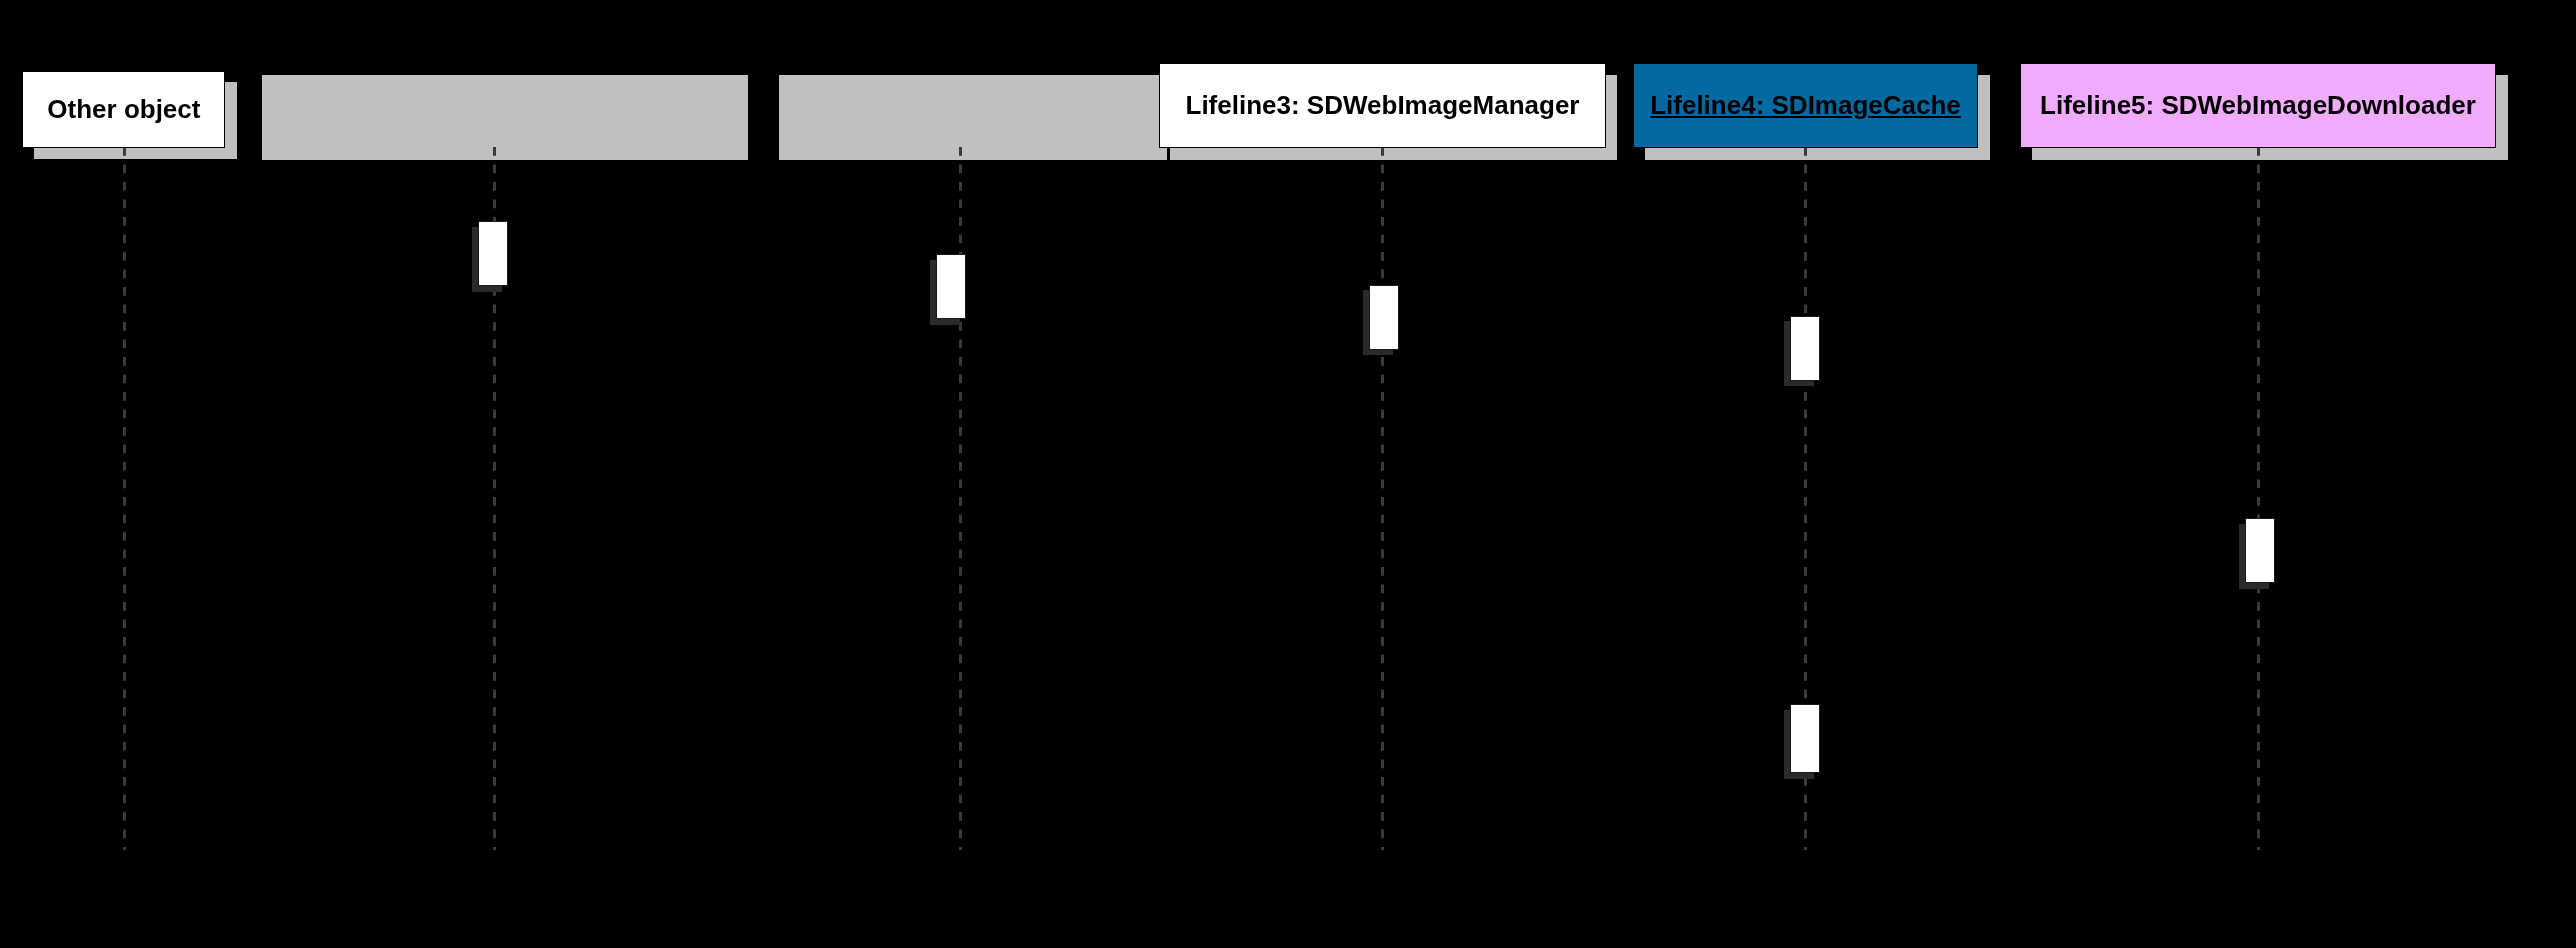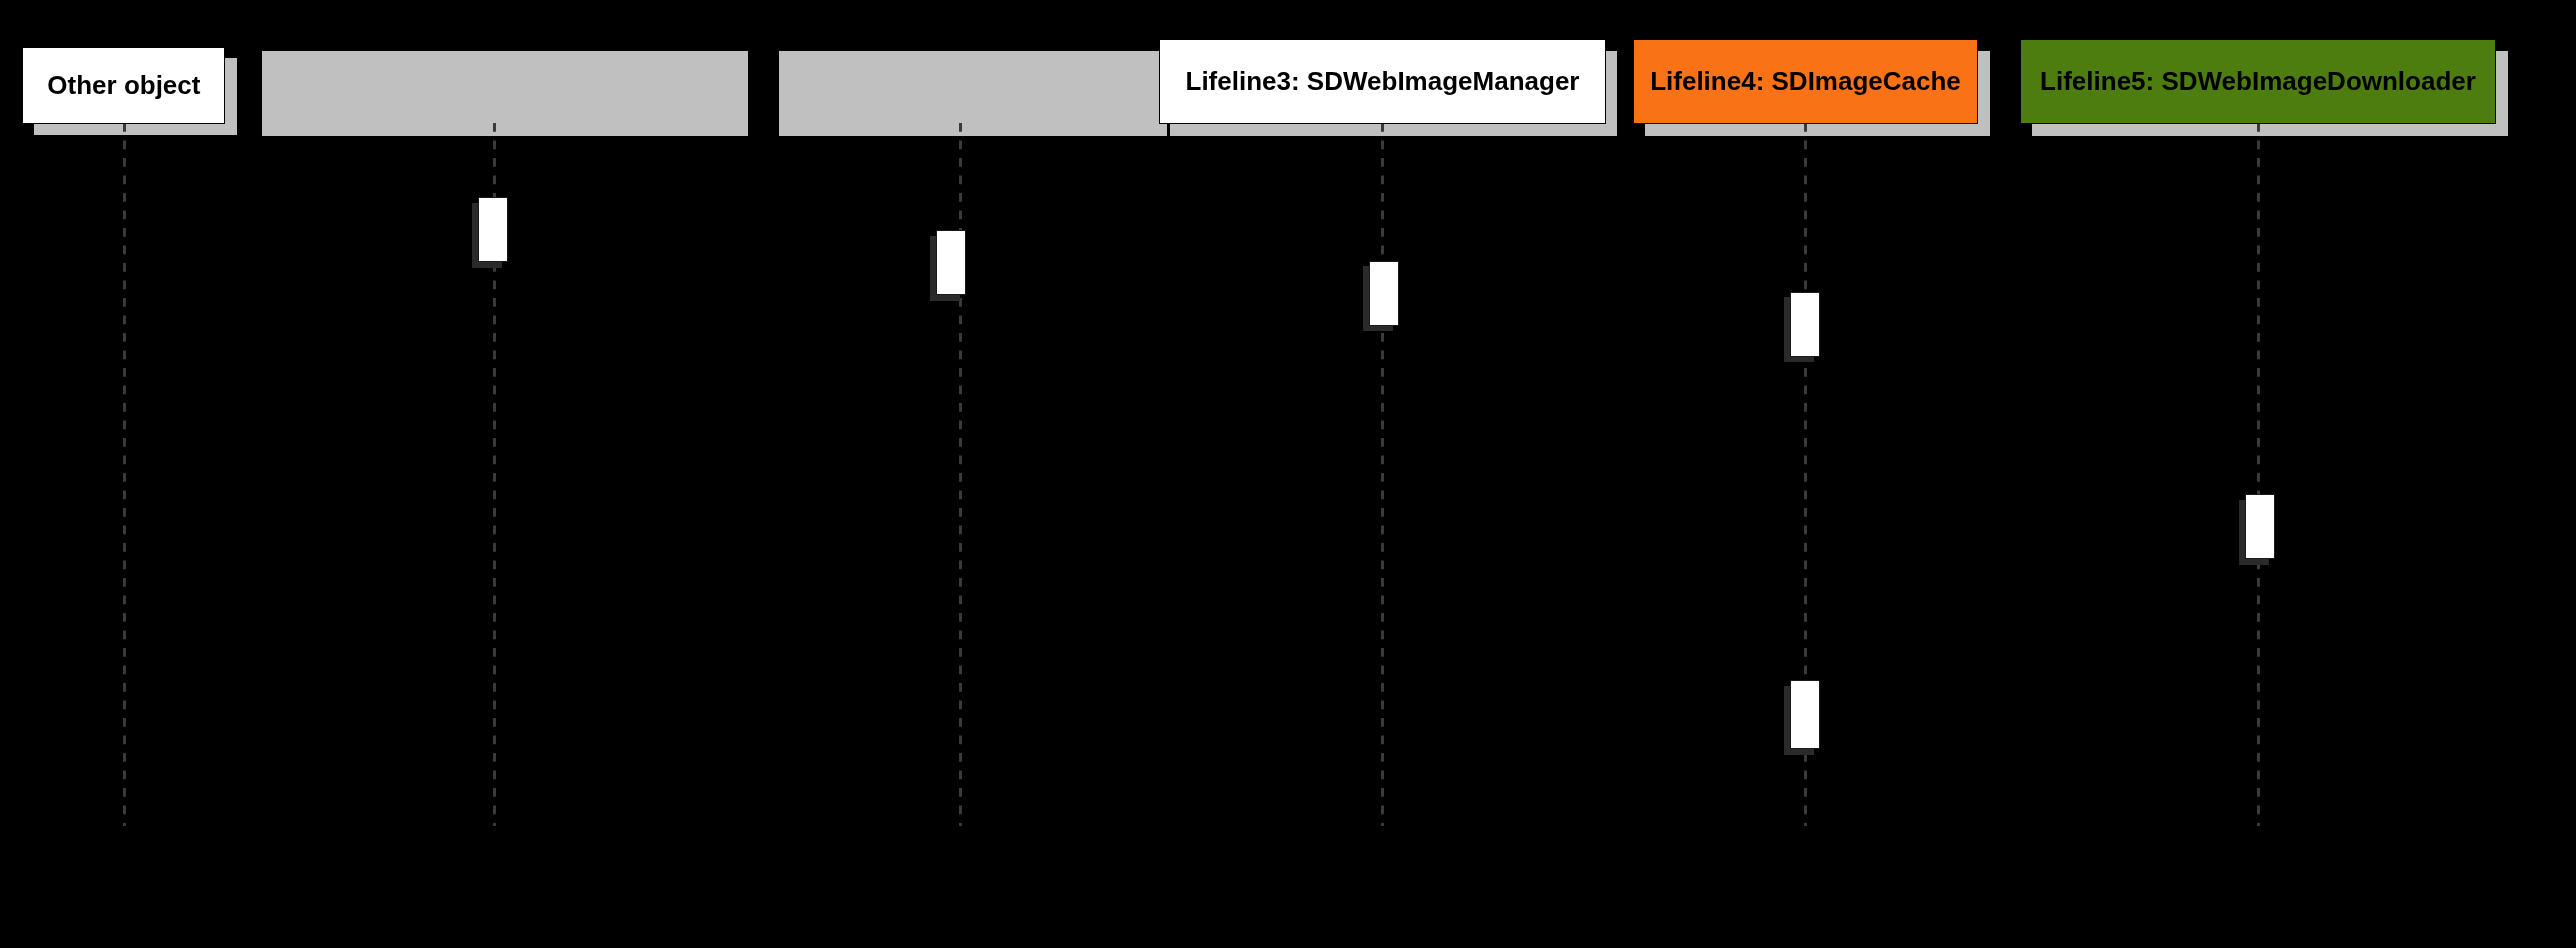--- a/index.html
+++ b/index.html
@@ -73,43 +73,43 @@
   }
   .activation-shadow {
     position: absolute;
     background: #2a2a2a;
     z-index: 5;
   }
 </style>
 </head>
 <body>
 
-<div id="canvas" style="width: 2576px; height: 826px; background: rgb(0, 0, 0);">
+<div id="canvas" style="width: 2576px; height: 826px; background: rgb(0, 0, 0); margin-top: 24px;">
     <div class="lifeline-head-shadow" style="left: 34px; top: 58px; width: 203px; height: 77px;"></div>
     <div class="lifeline-stem" style="left: 123px; top: 123px; height: 825px;"></div>
     <div class="lifeline-head" style="left: 22.4px; top: 47px; width: 203px; height: 77px; background: rgb(255, 255, 255); border-color: rgb(0, 0, 0);">
       <div class="lifeline-head-label">Other object</div>
     </div>
     <div class="lifeline-head-shadow" style="left: 262px; top: 51px; width: 486px; height: 85px;"></div>
     <div class="lifeline-stem" style="left: 493px; top: 123px; height: 825px;"></div>
     <div class="lifeline-head-shadow" style="left: 779px; top: 51px; width: 388px; height: 85px;"></div>
     <div class="lifeline-stem" style="left: 959px; top: 123px; height: 825px;"></div>
     <div class="lifeline-head-shadow" style="left: 1170px; top: 51px; width: 447px; height: 85px;"></div>
     <div class="lifeline-stem" style="left: 1381px; top: 123px; height: 825px;"></div>
     <div class="lifeline-head" style="left: 1159px; top: 39px; width: 447px; height: 85px; background: rgb(255, 255, 255); border-color: rgb(0, 0, 0);">
       <div class="lifeline-head-label">Lifeline3: SDWebImageManager</div>
     </div>
     <div class="lifeline-head-shadow" style="left: 1645px; top: 51px; width: 345px; height: 85px;"></div>
     <div class="lifeline-stem" style="left: 1804px; top: 123px; height: 825px;"></div>
-    <div class="lifeline-head" style="left: 1633px; top: 39px; width: 345px; height: 85px; background: #f97316; border-color: rgb(0, 0, 0);">
+    <div class="lifeline-head" style="left: 1633px; top: 39px; width: 345px; height: 85px; background: #0369a1; border-color: rgb(0, 0, 0); text-decoration: underline;">
       <div class="lifeline-head-label">Lifeline4: SDImageCache</div>
     </div>
     <div class="lifeline-head-shadow" style="left: 2032px; top: 51px; width: 476px; height: 85px;"></div>
     <div class="lifeline-stem" style="left: 2257px; top: 123px; height: 825px;"></div>
-    <div class="lifeline-head" style="left: 2020px; top: 39px; width: 476px; height: 85px; background: #4d7c0f; border-color: rgb(0, 0, 0);">
+    <div class="lifeline-head" style="left: 2020px; top: 39px; width: 476px; height: 85px; background: #f0abfc; border-color: rgb(0, 0, 0);">
       <div class="lifeline-head-label">Lifeline5: SDWebImageDownloader</div>
     </div>
     <div class="activation-shadow" style="left: 472px; top: 203px; width: 30px; height: 65px;"></div>
     <div class="activation" style="left: 478px; top: 197px; width: 30px; height: 65px; background: rgb(255, 255, 255); border-color: rgb(26, 26, 26);"></div>
     <div class="activation-shadow" style="left: 930px; top: 236px; width: 30px; height: 65px;"></div>
     <div class="activation" style="left: 936px; top: 230px; width: 30px; height: 65px; background: rgb(255, 255, 255); border-color: rgb(26, 26, 26);"></div>
     <div class="activation-shadow" style="left: 1363px; top: 266px; width: 30px; height: 65px;"></div>
     <div class="activation" style="left: 1369px; top: 261px; width: 30px; height: 65px; background: rgb(255, 255, 255); border-color: rgb(26, 26, 26);"></div>
     <div class="activation-shadow" style="left: 1784px; top: 297px; width: 30px; height: 65px;"></div>
     <div class="activation" style="left: 1790px; top: 292px; width: 30px; height: 65px; background: rgb(255, 255, 255); border-color: rgb(26, 26, 26);"></div>

